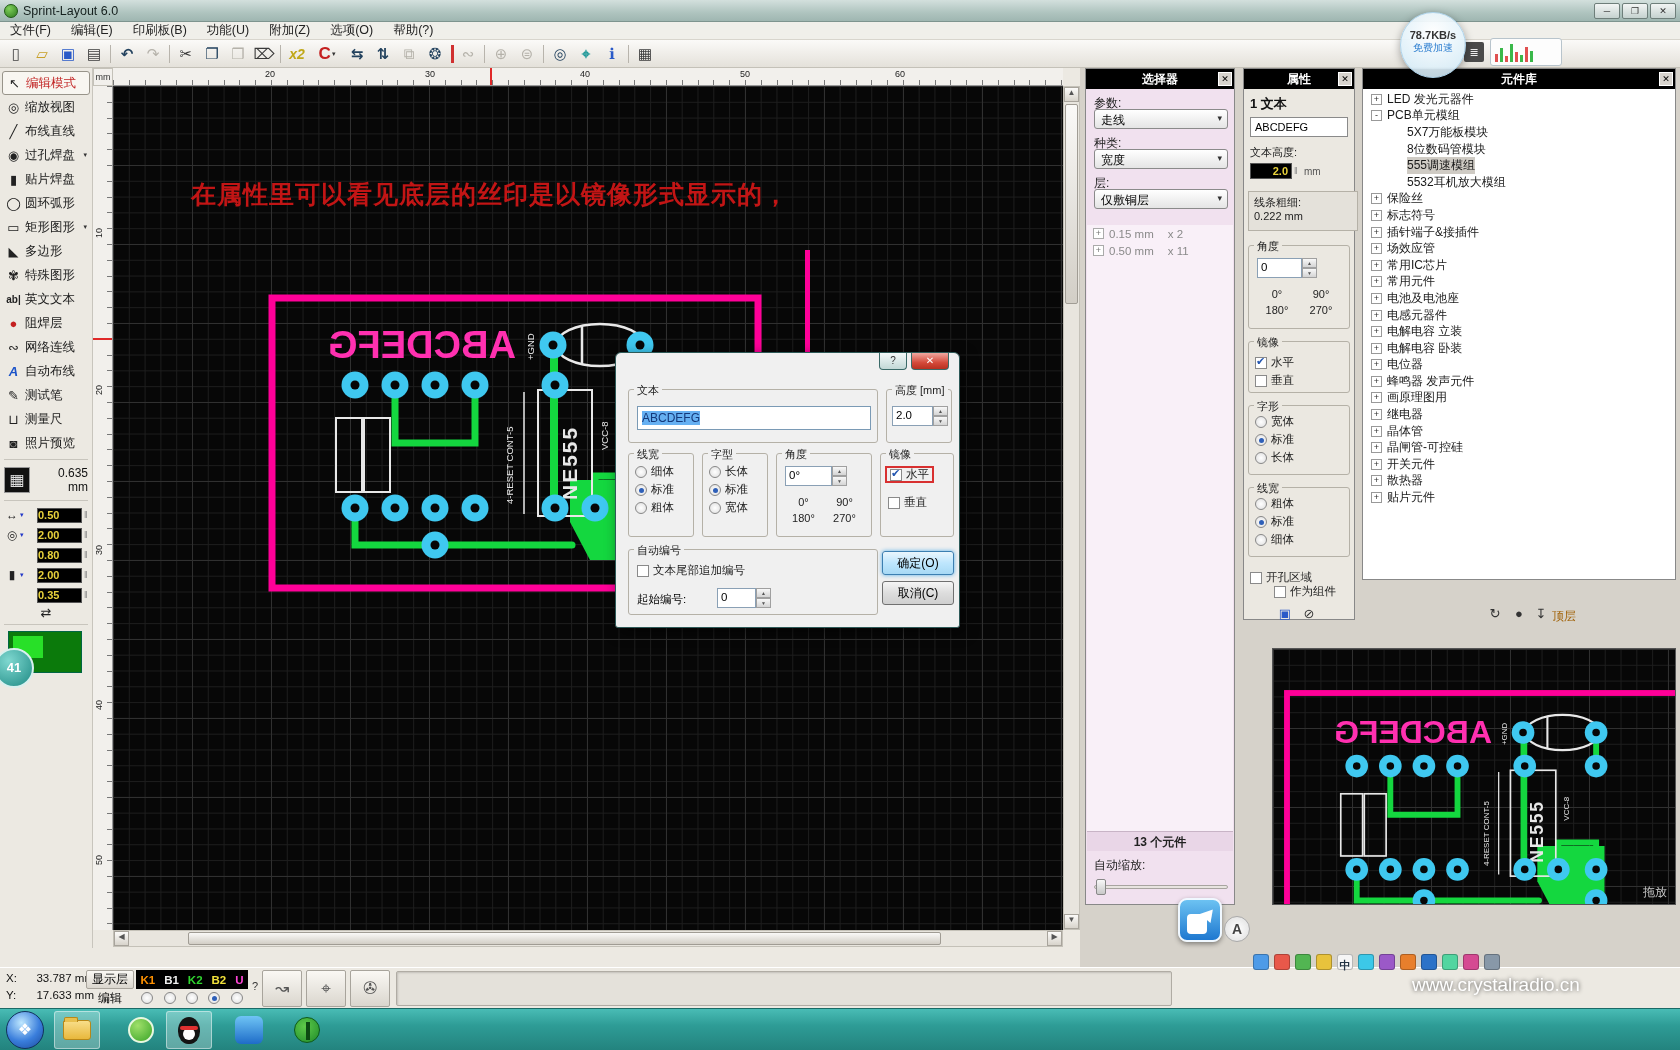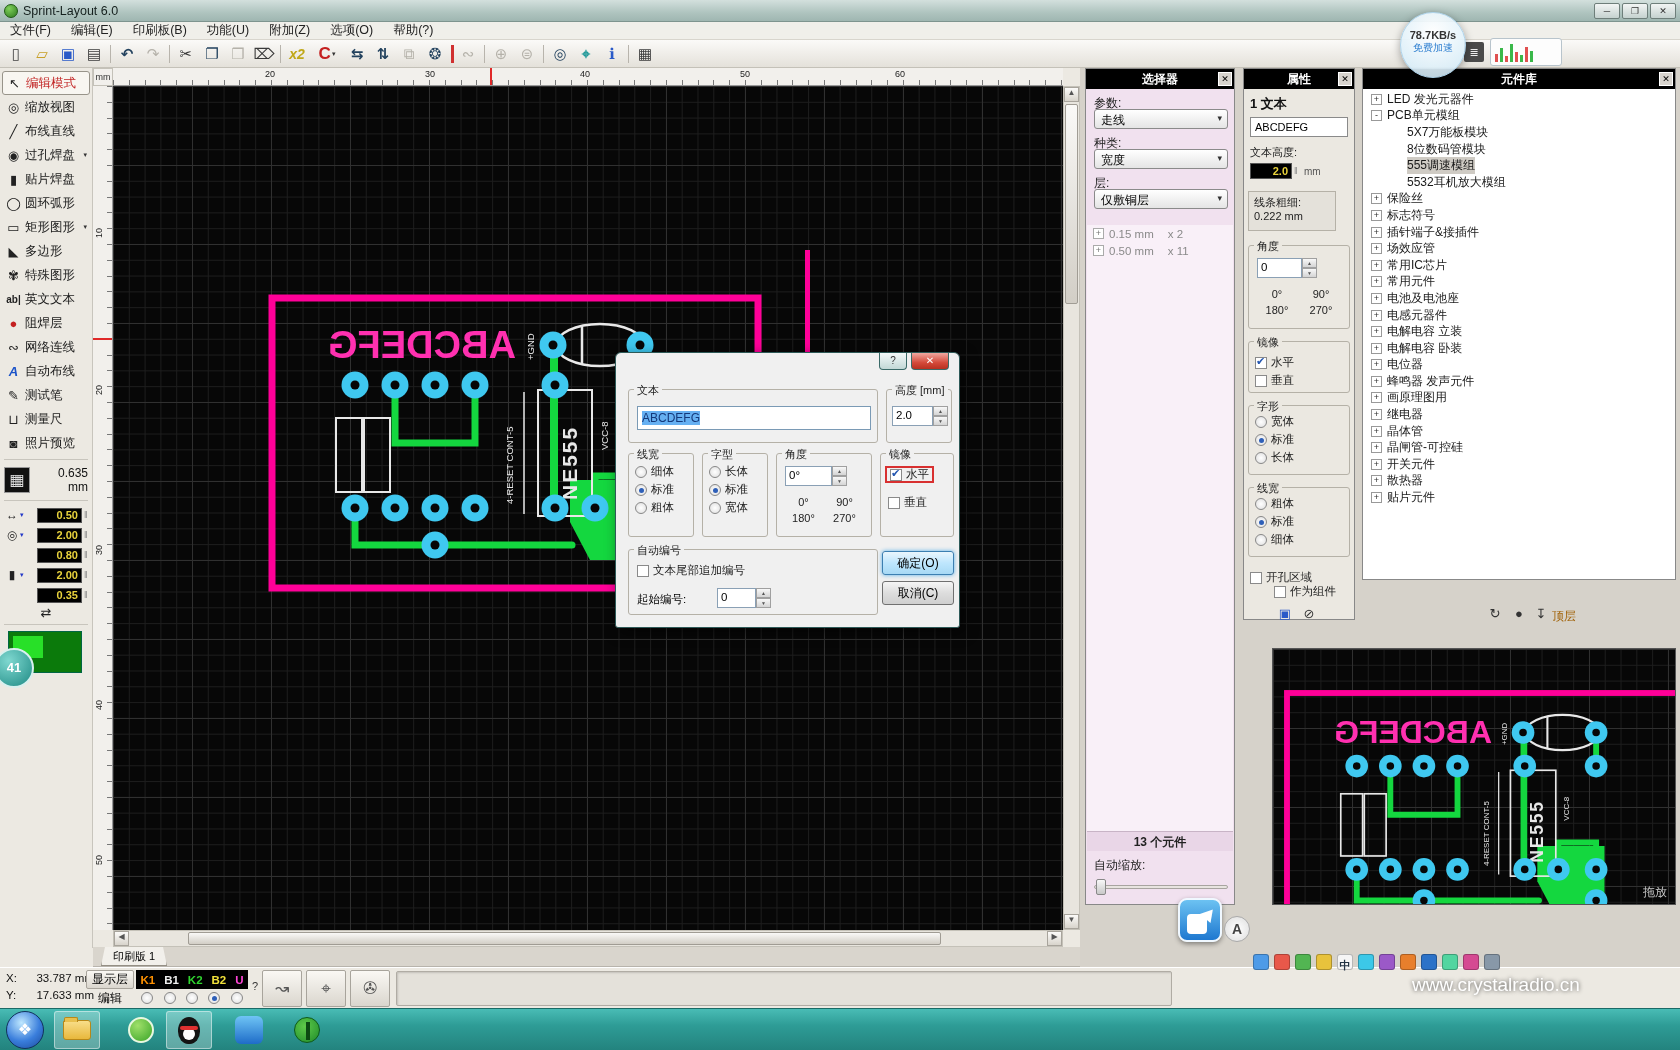--- a/index.html
+++ b/index.html
@@ -51,21 +51,21 @@
   .tool.active .tlbl{color:#C22525;}
   .tool.red .tico{color:#C42020;} .tool.blue .tico{color:#1A52C8;font-weight:bold;font-style:italic;}
   .tool.ab .tico{font-size:10px;font-weight:bold;letter-spacing:0;}
   .lsep{height:1px;background:#C8C5BD;margin:4px 4px;}
   #gridrow{display:flex;align-items:center;padding:2px 4px;}
   #gridbtn{width:26px;height:26px;border:1px solid #999;background:#111;color:#ddd;font-size:16px;text-align:center;line-height:24px;margin-right:5px;}
   #gridval{font-size:12px;color:#111;text-align:right;}
   .valrow{display:flex;align-items:center;padding:2px 2px 2px 4px;height:20px;}
   .valrow .vico{width:16px;font-size:12px;color:#222;text-align:center;}
   .valrow .varr{font-size:7px;color:#2238C8;width:10px;}
-  .vbox{width:45px;height:15px;background:#000;border:1px solid #555;color:#E8D23C;font-size:11px;font-weight:bold;text-align:right;padding-right:3px;line-height:13px;margin-left:auto;}
+  .vbox{width:45px;height:15px;background:#000;border:1px solid #555;color:#E8D23C;font-size:11px;font-weight:bold;padding-right:3px;line-height:13px;margin-left:auto;}
   .vgrip{color:#888;font-size:9px;margin-left:2px;width:6px;}
   #flipico{text-align:center;font-size:13px;color:#222;}
   #greenprev{margin:6px 8px;width:74px;height:42px;background:#0B7A0B;border:1px solid #064;position:relative;}
   #greenprev::after{content:"";position:absolute;left:4px;top:4px;width:30px;height:22px;background:#28E028;}
   #ball41{position:absolute;left:-6px;top:648px;width:40px;height:40px;border-radius:50%;
     background:radial-gradient(circle at 35% 30%,#7FD8D0,#1E8A84);border:2px solid #D8F0EE;color:#fff;
     font-size:13px;font-weight:bold;text-align:center;line-height:36px;z-index:40;}
 
   
   #rulercorner{left:93px;top:68px;width:20px;height:18px;background:#F2F0EC;border:1px solid #C4C1B8;font-size:9px;color:#333;text-align:center;line-height:16px;}
@@ -544,35 +544,33 @@
     <span id="hmark"></span>
   </div>
   <div class="abs" id="vruler">
     <span><span class="vrlabel" style="top: 142px;">10</span><span class="vrlabel" style="top: 299px;">20</span><span class="vrlabel" style="top: 459px;">30</span><span class="vrlabel" style="top: 614px;">40</span><span class="vrlabel" style="top: 769px;">50</span></span>
     <span id="vmark"></span>
   </div>
   <div class="abs pcbgrid" id="canvas">
     <svg width="950" height="844" style="position:absolute;left:0;top:0">
       <use href="#pcbart" transform="translate(159,212)"></use>
     </svg>
+    <div id="annot">在属性里可以看见底层的丝印是以镜像形式显示的，</div>
     <div id="cursorline"></div>
   </div>
 
   <div class="abs" id="vscroll">
     <span class="sbtn" style="left:0;top:0;width:15px;height:15px">▲</span>
     <span class="sthumb" style="left:1px;top:17px;width:13px;height:200px"></span>
     <span class="sbtn" style="left:0;bottom:0;width:15px;height:15px">▼</span>
   </div>
   <div class="abs" id="hscroll">
     <span class="sbtn" style="left:0;top:0;width:15px;height:15px">◀</span>
     <span class="sthumb" style="left:74px;top:1px;width:753px;height:13px"></span>
     <span class="sbtn" style="right:0;top:0;width:15px;height:15px">▶</span>
-  </div>
-  <div class="abs" id="tabrow">
-    <span id="sheettab">印刷版 1</span>
   </div>
 
   <div class="abs" id="rightbase"></div>
 
   <div class="abs" id="selector">
     <div class="panel-title">选择器</div>
     <span class="pclose" style="top:3px">✕</span>
     <span class="sel-lbl" style="top:26px">参数:</span>
     <span class="dd" style="top:40px">走线</span>
     <span class="sel-lbl" style="top:66px">种类:</span>
@@ -604,21 +602,21 @@
     <div class="panel-title">属性</div>
     <span class="pclose">✕</span>
     <div class="p-obj">1 文本</div>
     <div class="p-text">ABCDEFG</div>
     <div class="p-lbl" style="top:76px">文本高度:</div>
     <div class="p-valrow">
       <span class="p-vbox">2.0</span>
       <span class="vgrip">‖</span>
       <span class="p-unit">mm</span>
     </div>
-    <div class="sunk" style="left:4px;top:122px;width:88px;height:40px">
+    <div class="sunk" style="left:4px;top:122px;width:110px;height:40px">
       <div>线条粗细:</div>
         <div>0.222 mm</div>
     </div>
     <div class="grp" style="left:4px;top:176px;width:102px;height:84px">
       <span class="leg">角度</span>
       <div class="spin" style="position:absolute;left:8px;top:12px;width:60px">
         <span class="sv">0</span>
         <span class="sb2">
             <b>▲</b>
             <b>▼</b>

